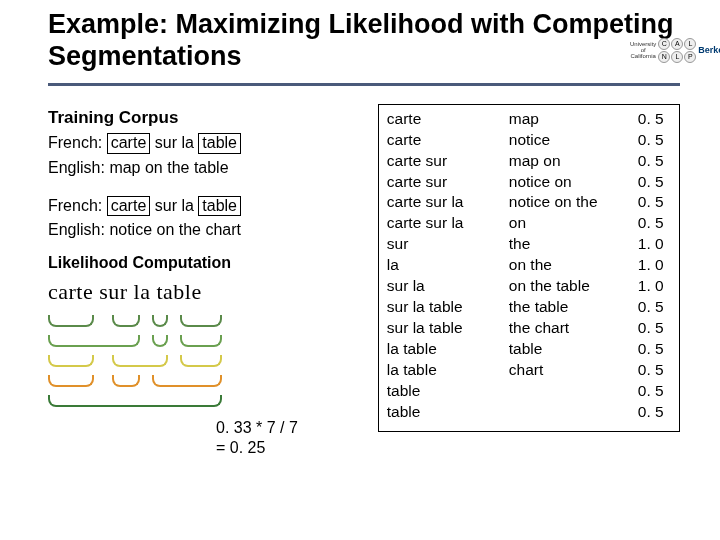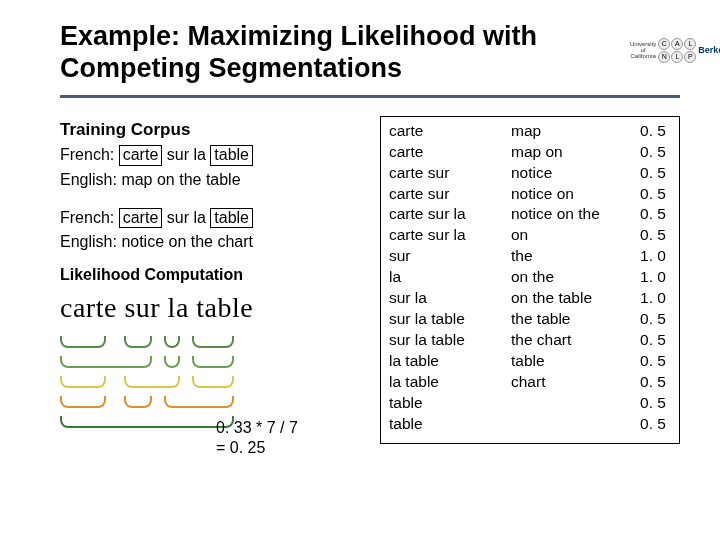--- a/index.html
+++ b/index.html
@@ -5,21 +5,21 @@
   * { margin: 0; padding: 0; box-sizing: border-box; }
   body {
     width: 720px;
     height: 540px;
     background: #fff;
     font-family: Arial, Helvetica, sans-serif;
     color: #000;
     overflow: hidden;
     position: relative;
   }
-  .slide { padding: 20px 40px 0 48px; margin-left: 12px; }
+  .slide { padding: 8px 40px 0 48px; }
   .title {
     font-size: 27px;
     color: #000;
     line-height: 1.2;
     margin-bottom: 10px;
   }
   .rule {
     border: none;
     border-top: 3px solid #4a5a7a;
     margin-bottom: 18px;
@@ -40,21 +40,21 @@
   .logo-grid span { background: #eee; border: 1px solid #999; border-radius: 50%; font-size: 7px; display:flex; align-items:center; justify-content:center; }
   .logo-bot { font-size: 9px; font-weight: bold; color: #003a70; }
 
   .content { display: flex; gap: 26px; }
   .left { width: 310px; font-size: 16px; line-height: 1.45; }
   .left .hdr { font-weight: bold; font-size: 17px; margin-top: 2px; }
   .left .line { margin-top: 1px; }
   .sp { height: 14px; }
   .obox { border: 1px solid #000; padding: 0 3px; display: inline-block; line-height: 1.15; }
   .comp-label { font-weight: bold; font-size: 16px; margin-top: 10px; }
-  .comp-words { font-family: 'Times New Roman', serif; font-size: 28px; letter-spacing: 0.5px; margin-top: 2px; }
+  .comp-words { font-family: 'Times New Roman', serif; font-size: 22px; letter-spacing: 0.5px; margin-top: 2px; }
 
   .brackets { margin-top: 6px; }
   .brk-row { height: 20px; position: relative; }
   .bracket {
     position: absolute;
     height: 12px;
     border: 2px solid;
     border-top: none;
     border-radius: 0 0 8px 8px;
     top: 1px;
@@ -170,22 +170,22 @@
           <div>sur la</div>
           <div>sur la table</div>
           <div>sur la table</div>
           <div>la table</div>
           <div>la table</div>
           <div>table</div>
           <div>table</div>
         </div>
       <div class="col2" id="tc2">
           <div>map</div>
+          <div>notice</div>
           <div>map on</div>
-          <div>notice</div>
           <div>notice on</div>
           <div>notice on the</div>
           <div>on</div>
           <div>the</div>
           <div>on the</div>
           <div>on the table</div>
           <div>the table</div>
           <div>the chart</div>
           <div>table</div>
           <div>chart</div>

